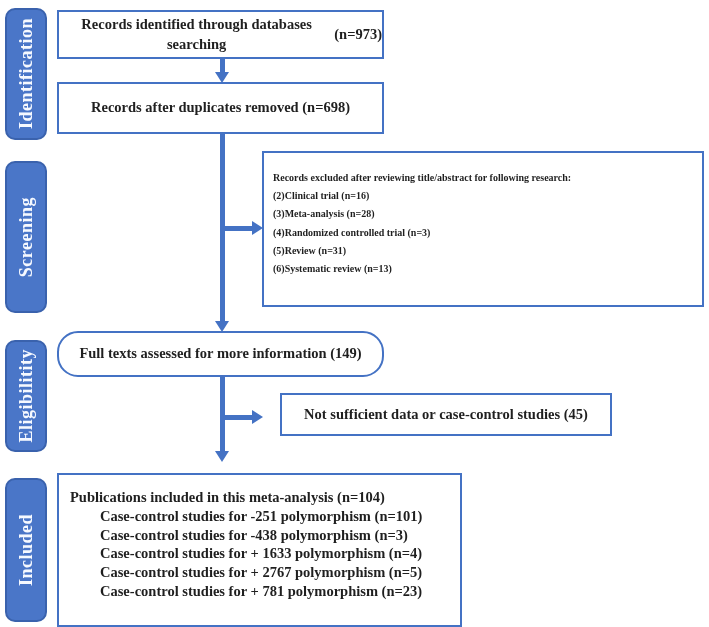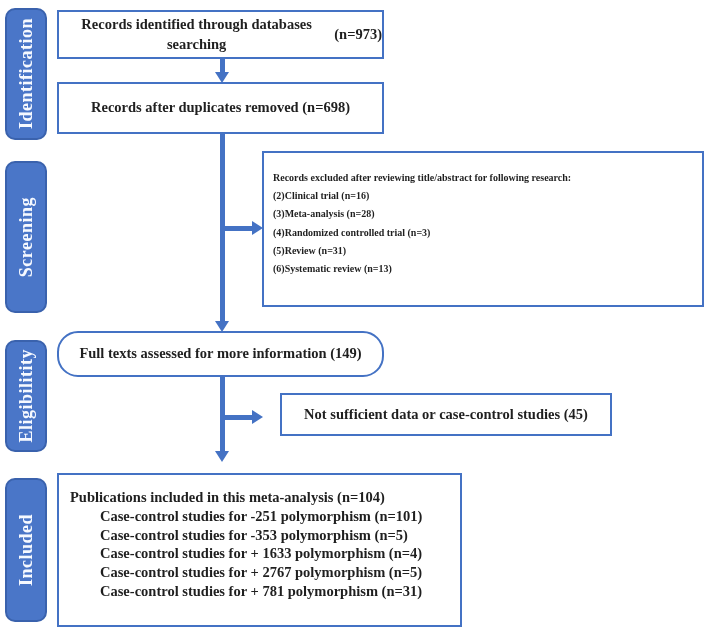--- a/index.html
+++ b/index.html
@@ -111,19 +111,19 @@
     <div class="head-right" style="left:252px; top:410px;"></div>
   </div>
 
   <div class="fbox center" style="left:280px; top:393px; width:332px; height:43px;">
     <div>Not sufficient data or case-control studies (45)</div>
   </div>
 
   <div class="fbox listing box-included" style="left:57px; top:463px; width:405px; height:154px;margin-top:10px;">
     <div>Publications included in this meta-analysis (n=104)</div>
     <div class="sub">Case-control studies for -251 polymorphism (n=101)</div>
-    <div class="sub">Case-control studies for -353 polymorphism (n=5)</div>
+    <div class="sub">Case-control studies for -438 polymorphism (n=3)</div>
     <div class="sub">Case-control studies for + 1633 polymorphism (n=4)</div>
     <div class="sub">Case-control studies for + 2767 polymorphism (n=5)</div>
-    <div class="sub">Case-control studies for + 781 polymorphism (n=31)</div>
+    <div class="sub">Case-control studies for + 781 polymorphism (n=23)</div>
   </div>
 
 </div>
 
 </body></html>

